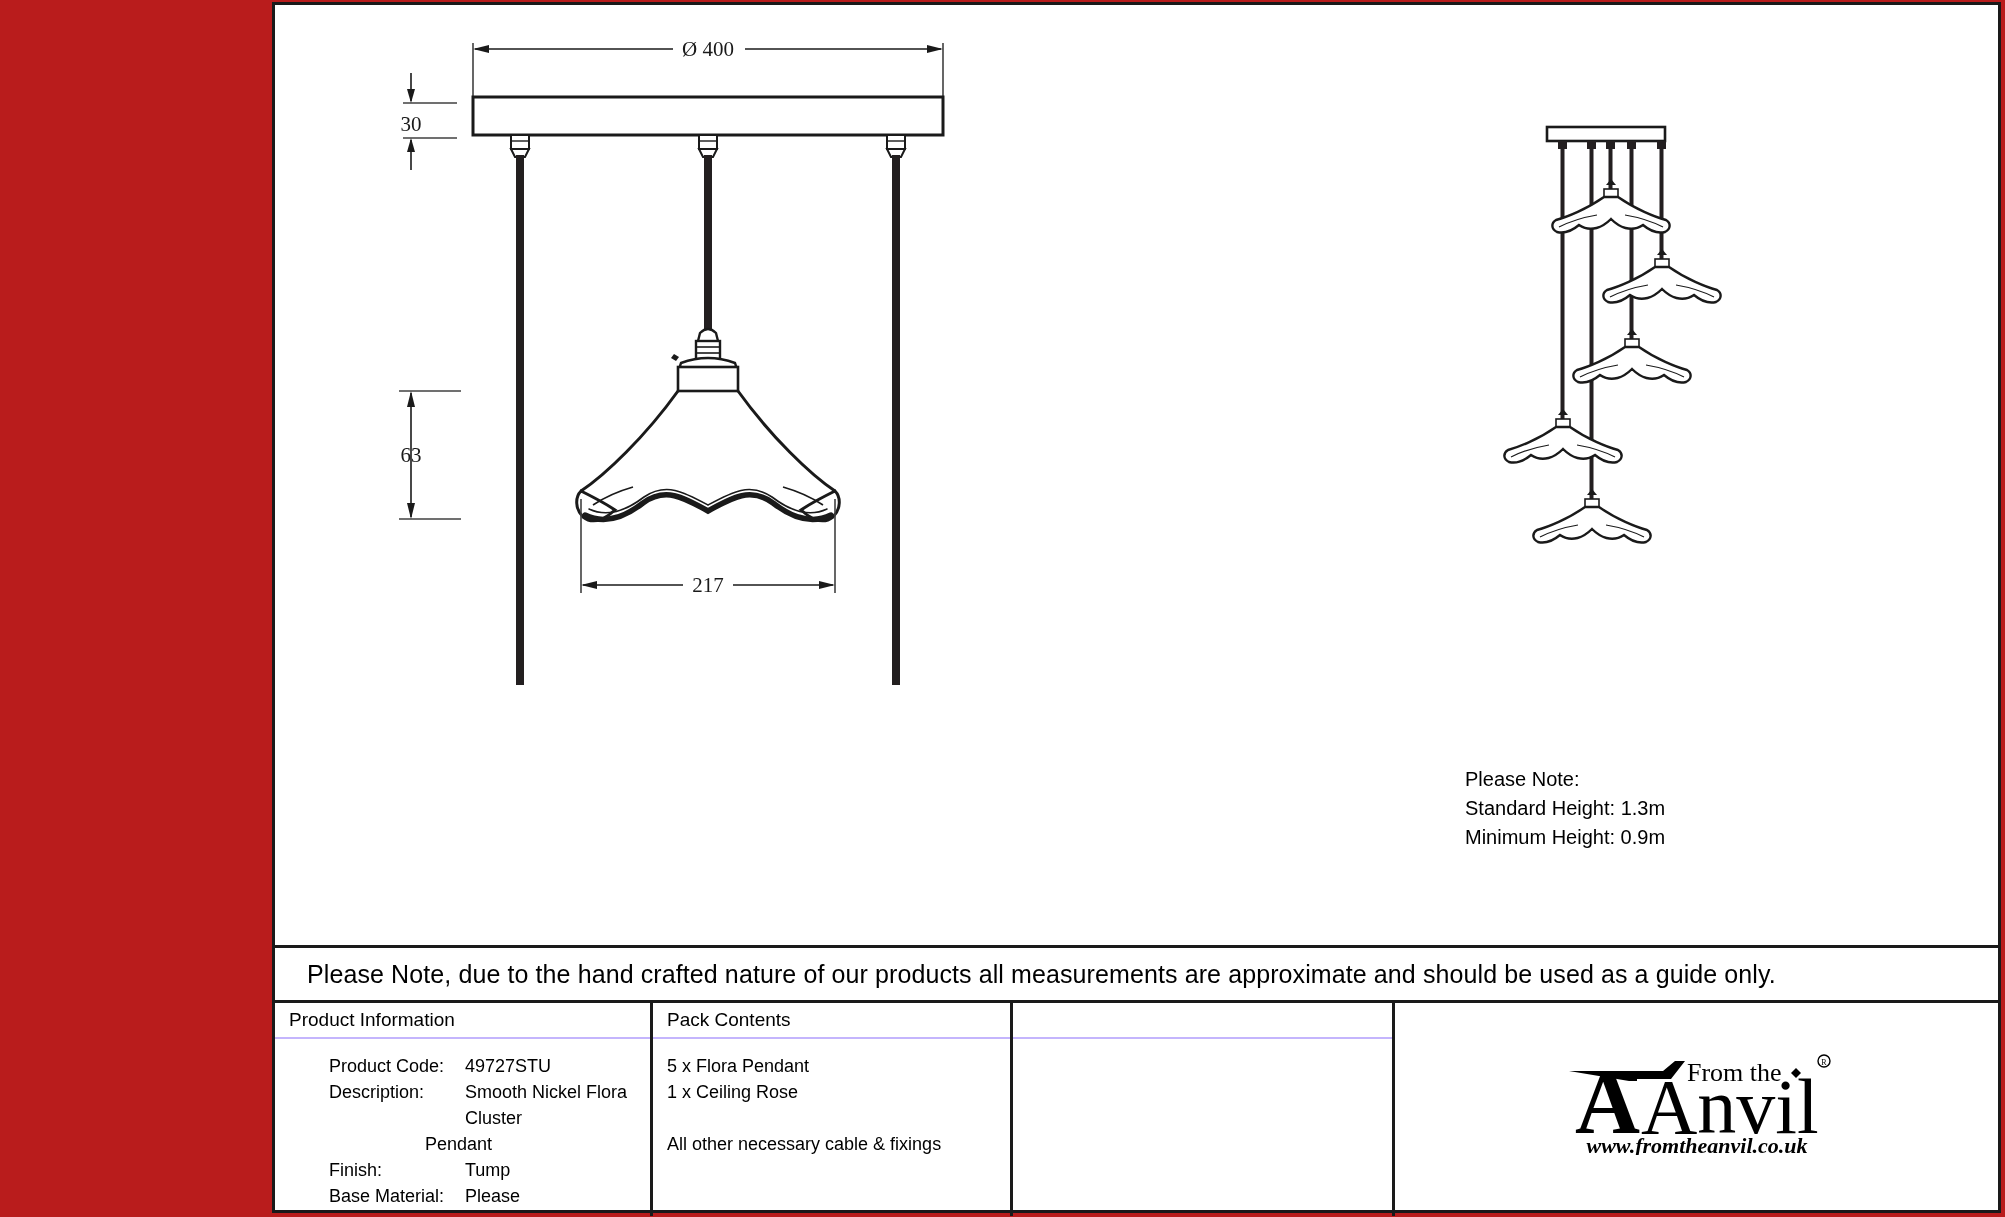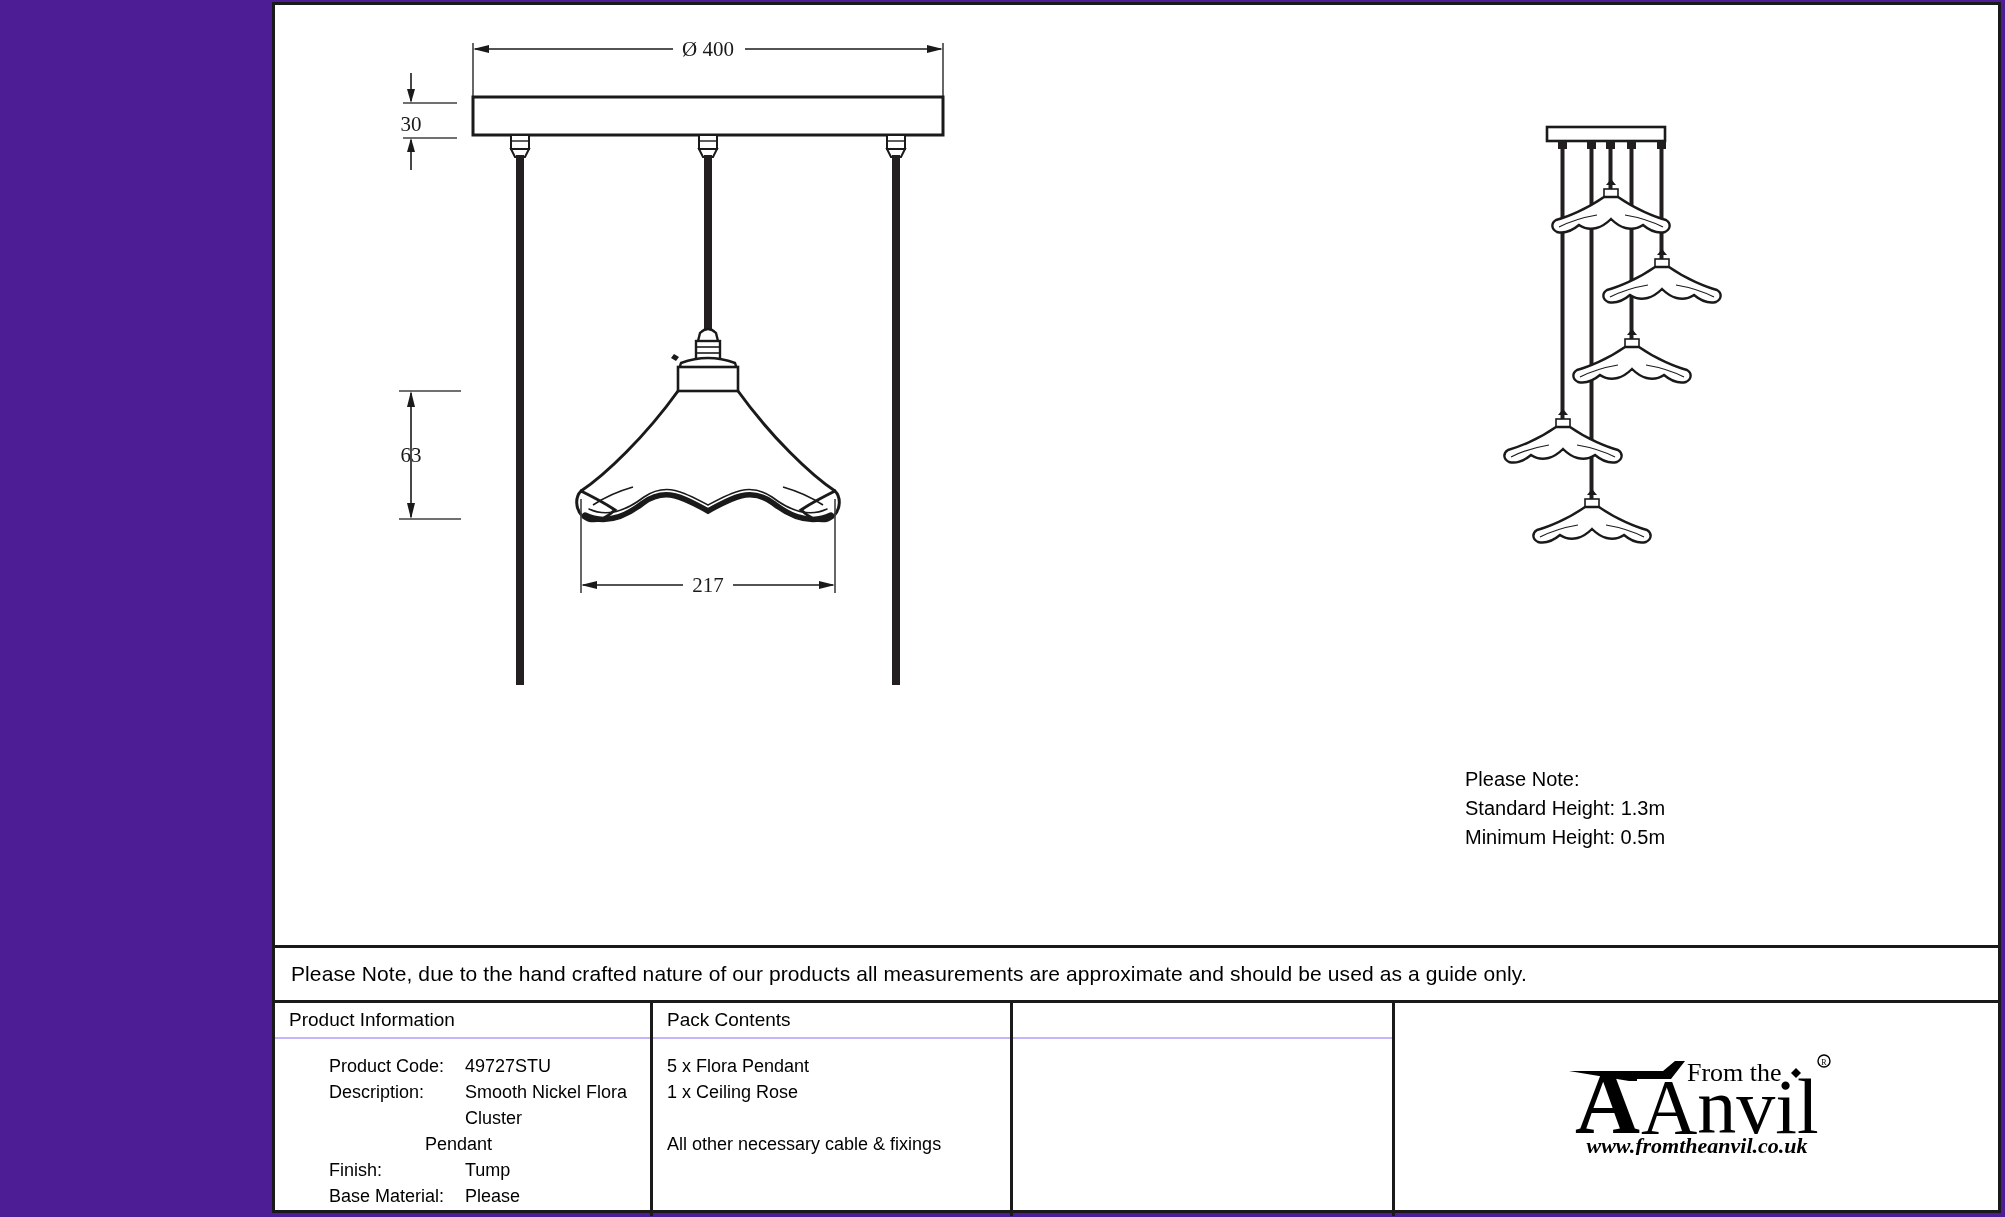--- a/index.html
+++ b/index.html
@@ -16,21 +16,21 @@
     overflow: hidden;
     position: relative;
   }
 
   #sheet {
     position: absolute;
     left: 0;
     top: 0;
     width: 2005px;
     height: 1217px;
-    background: #4c1d95;
+    background: #b91c1c;
   }
 
   
   .frame {
     position: absolute;
     left: 272px;
     top: 2px;
     width: 1729px;
     height: 1211px;
     border: 3px solid #1a1a1a;
@@ -60,23 +60,24 @@
     width: 100%;
     height: 58px;
     border-top: 3px solid #1a1a1a;
     border-bottom: 3px solid #1a1a1a;
     box-sizing: border-box;
     display: flex;
     align-items: center;
   }
   .note-strip-text {
     padding-left: 16px;
-    font-size: 21px;
+    font-size: 25px;
     letter-spacing: 0.1px;
     white-space: nowrap;
+    margin-left: 16px;
   }
 
   
   .info-table {
     position: absolute;
     left: 0;
     top: 998px;
     width: 100%;
     height: 213px;
     display: flex;
@@ -372,21 +373,21 @@
             <path d="M1265,532 C1277,526 1291,522 1303,520" fill="none" stroke="#1a1a1a" stroke-width="1.2"></path>
             <path d="M1369,532 C1357,526 1343,522 1331,520" fill="none" stroke="#1a1a1a" stroke-width="1.2"></path>
           </g>
 
         </g>
       </svg>
 
       <div class="please-note">
         <div>Please Note:</div>
         <div>Standard Height: 1.3m</div>
-        <div>Minimum Height: 0.5m</div>
+        <div>Minimum Height: 0.9m</div>
       </div>
     </div>
 
     <div class="note-strip">
       <div class="note-strip-text">Please Note, due to the hand crafted nature of our products all measurements are approximate and should be used as a guide only.</div>
     </div>
 
     <div class="info-table">
 
       <div class="col col-product">

